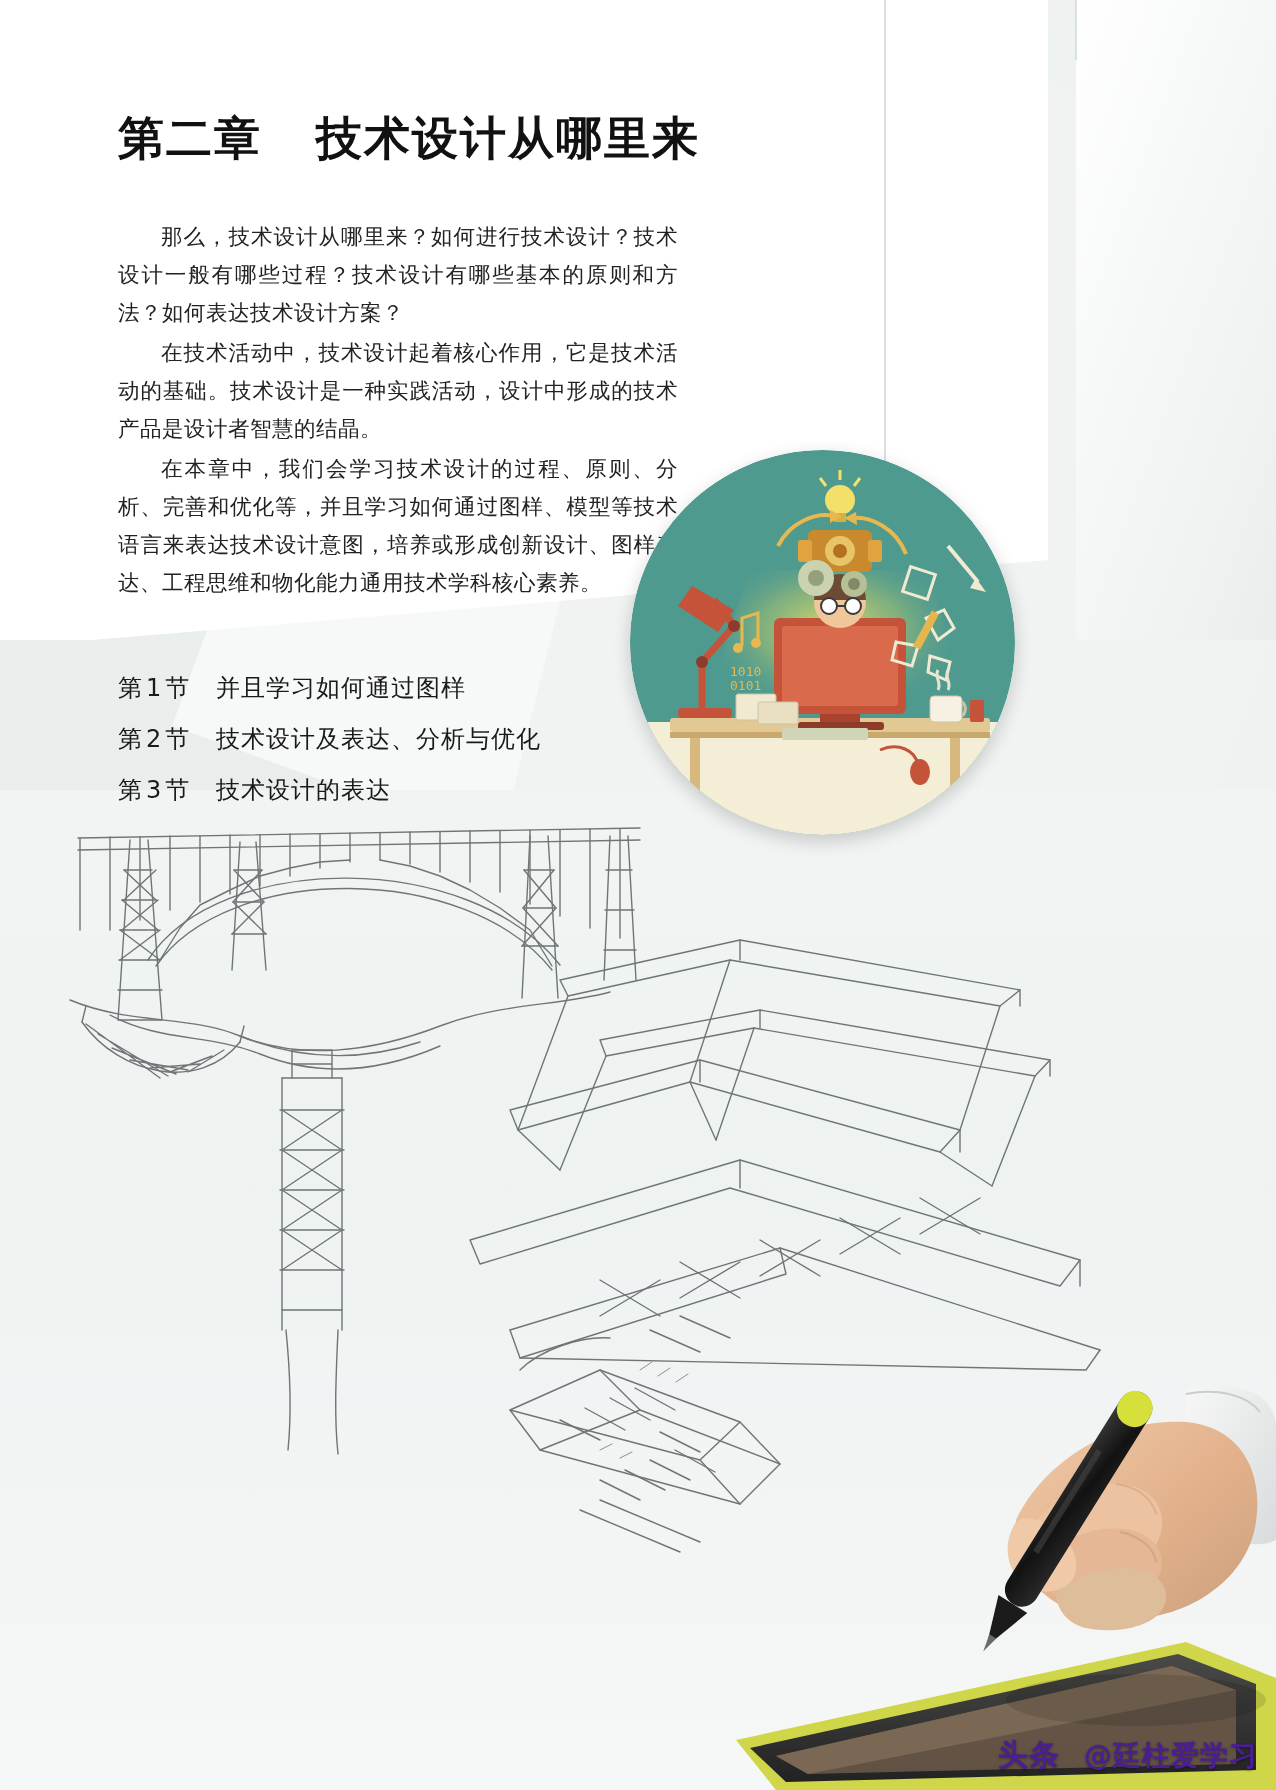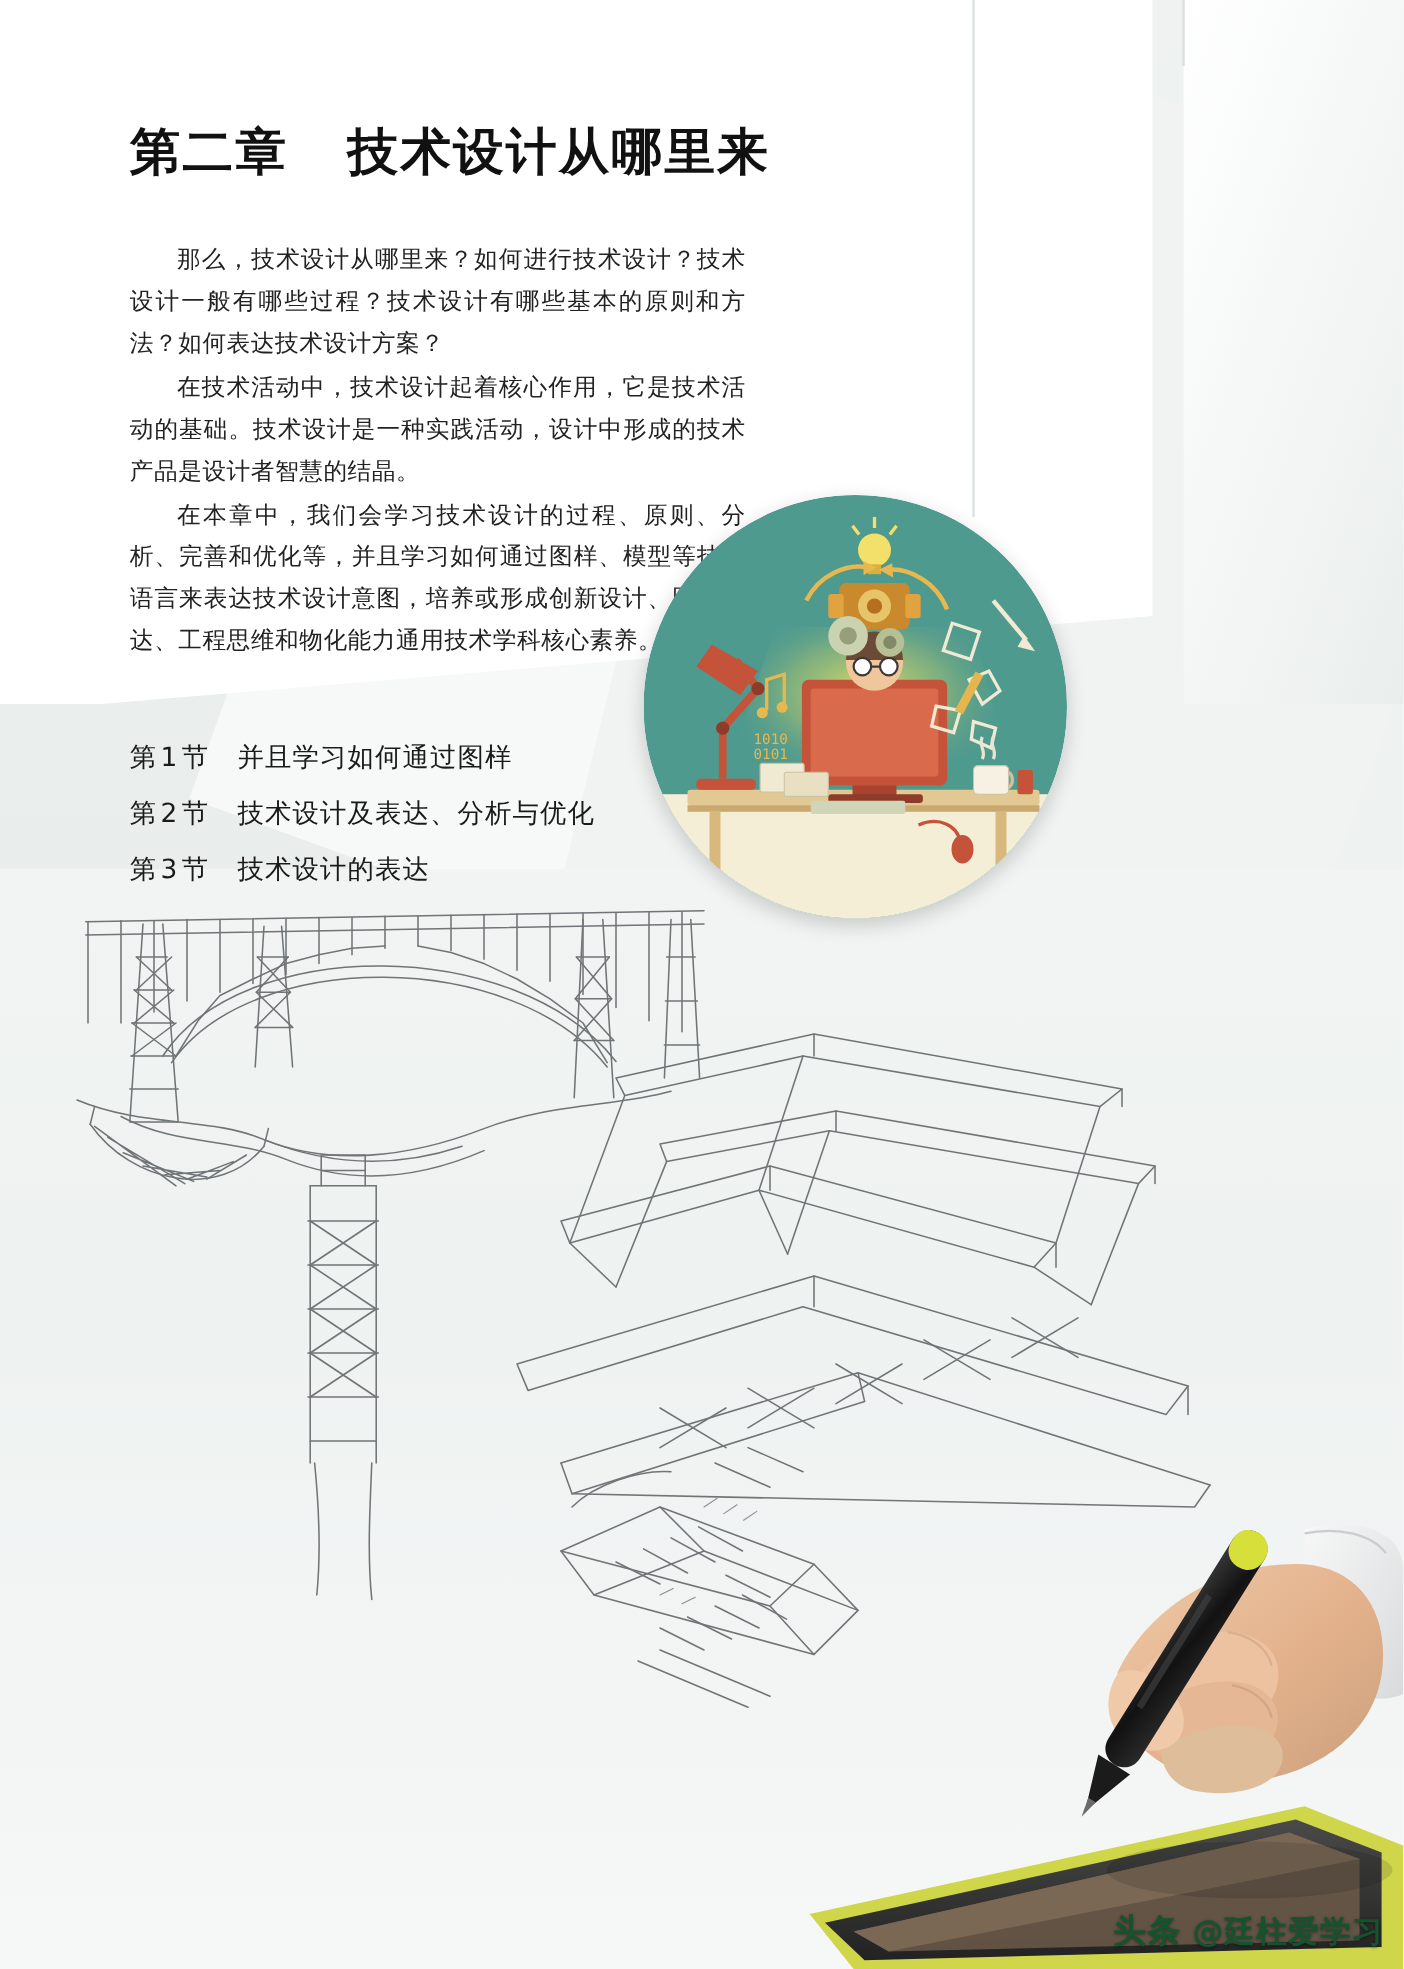--- a/index.html
+++ b/index.html
@@ -80,37 +80,37 @@
     display:flex;align-items:baseline;
     font-size:24px;color:#1a1a1a;margin-bottom:19px;
     letter-spacing:1px;
   }
   .toc-row .sec{width:98px;flex:0 0 98px;}
   .toc-row .sec .n{margin:0 3px;}
   .toc-row .title{}
 
   
   .illus{
-    position:absolute;left:585px;top:450px;width:385px;height:385px;
+    position:absolute;left:630px;top:450px;width:385px;height:385px;
     border-radius:50%;
     overflow:hidden;
     box-shadow:0 6px 18px rgba(0,0,0,.18);
   }
 
   
   .photo{
     position:absolute;right:0;bottom:0;width:560px;height:520px;
     overflow:hidden;
   }
 
   
   .footer-logo{
     position:absolute;right:18px;bottom:14px;
-    display:flex;align-items:center;gap:10px;
-    color:#14532d;font-size:30px;font-weight:700;
+    display:flex;align-items:center;gap:24px;
+    color:#4c1d95;font-size:30px;font-weight:700;
     text-shadow:0 1px 3px rgba(0,0,0,.45);
     letter-spacing:1px;
     margin-left:44px;
   }
   .footer-logo .tt{
     font-size:30px;font-weight:700;
   }
   .footer-logo .at{font-size:28px;font-weight:700;}
   svg{display:block;}
 </style>

